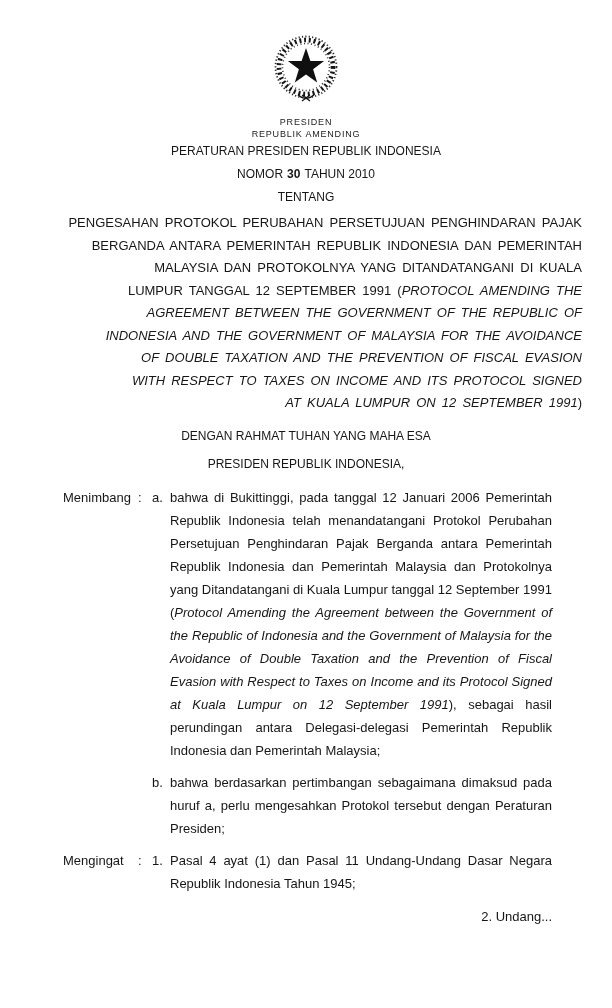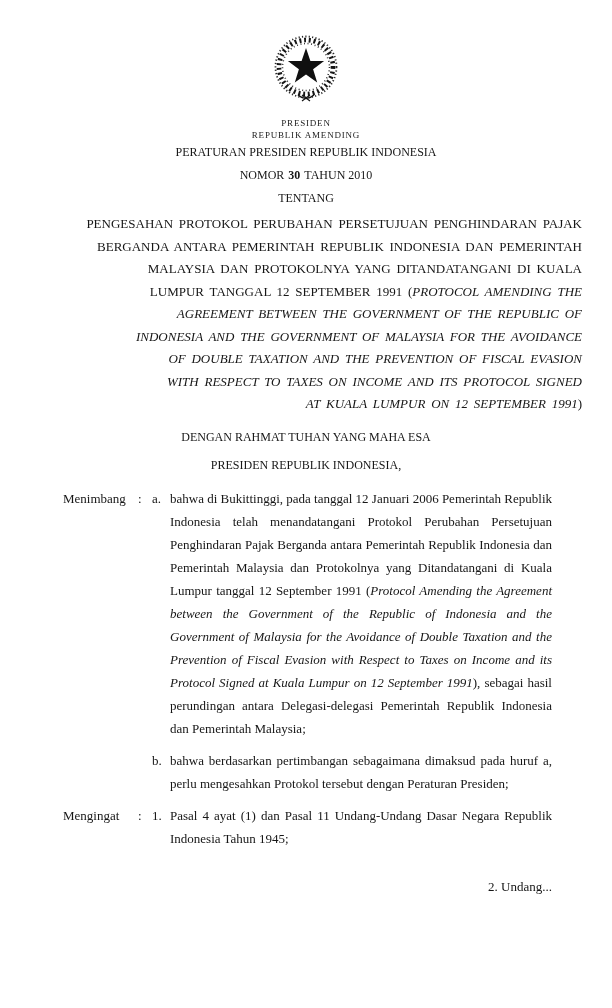--- a/index.html
+++ b/index.html
@@ -6,21 +6,21 @@
     margin: 0; padding: 0;
     width: 612px; height: 1008px;
     background: #ffffff;
     overflow: hidden;
   }
   .page {
     position: relative;
     width: 612px; height: 1008px;
     background: #ffffff;
     color: #161616;
-    font-family: Liberation Serif, serif;
+    font-family: Liberation Sans, sans-serif;
     font-size: 12px;
   }
   
   .emblem-wrap {
     padding-top: 30px;
     text-align: center;
   }
   .emblem-wrap svg { display: inline-block; }
   .org {
     margin-top: 3px;
@@ -59,21 +59,21 @@
     font-size: 13px;
     line-height: 23px;
   }
   .row { display: flex; align-items: flex-start; }
   .row + .row { margin-top: 9px; }
   .lbl { width: 75px; flex: none; }
   .cln { width: 14px; flex: none; }
   .mrk { width: 18px; flex: none; }
   .txt { flex: 1; text-align: justify; }
   .catchword {
-    margin-top: 25px;
+    margin-top: 10px;
     text-align: right;
   }
 </style>
 </head>
 <body>
 
 <div class="page">
 
   <div class="emblem-wrap">
     <svg width="80" height="80" viewBox="0 0 80 80">

